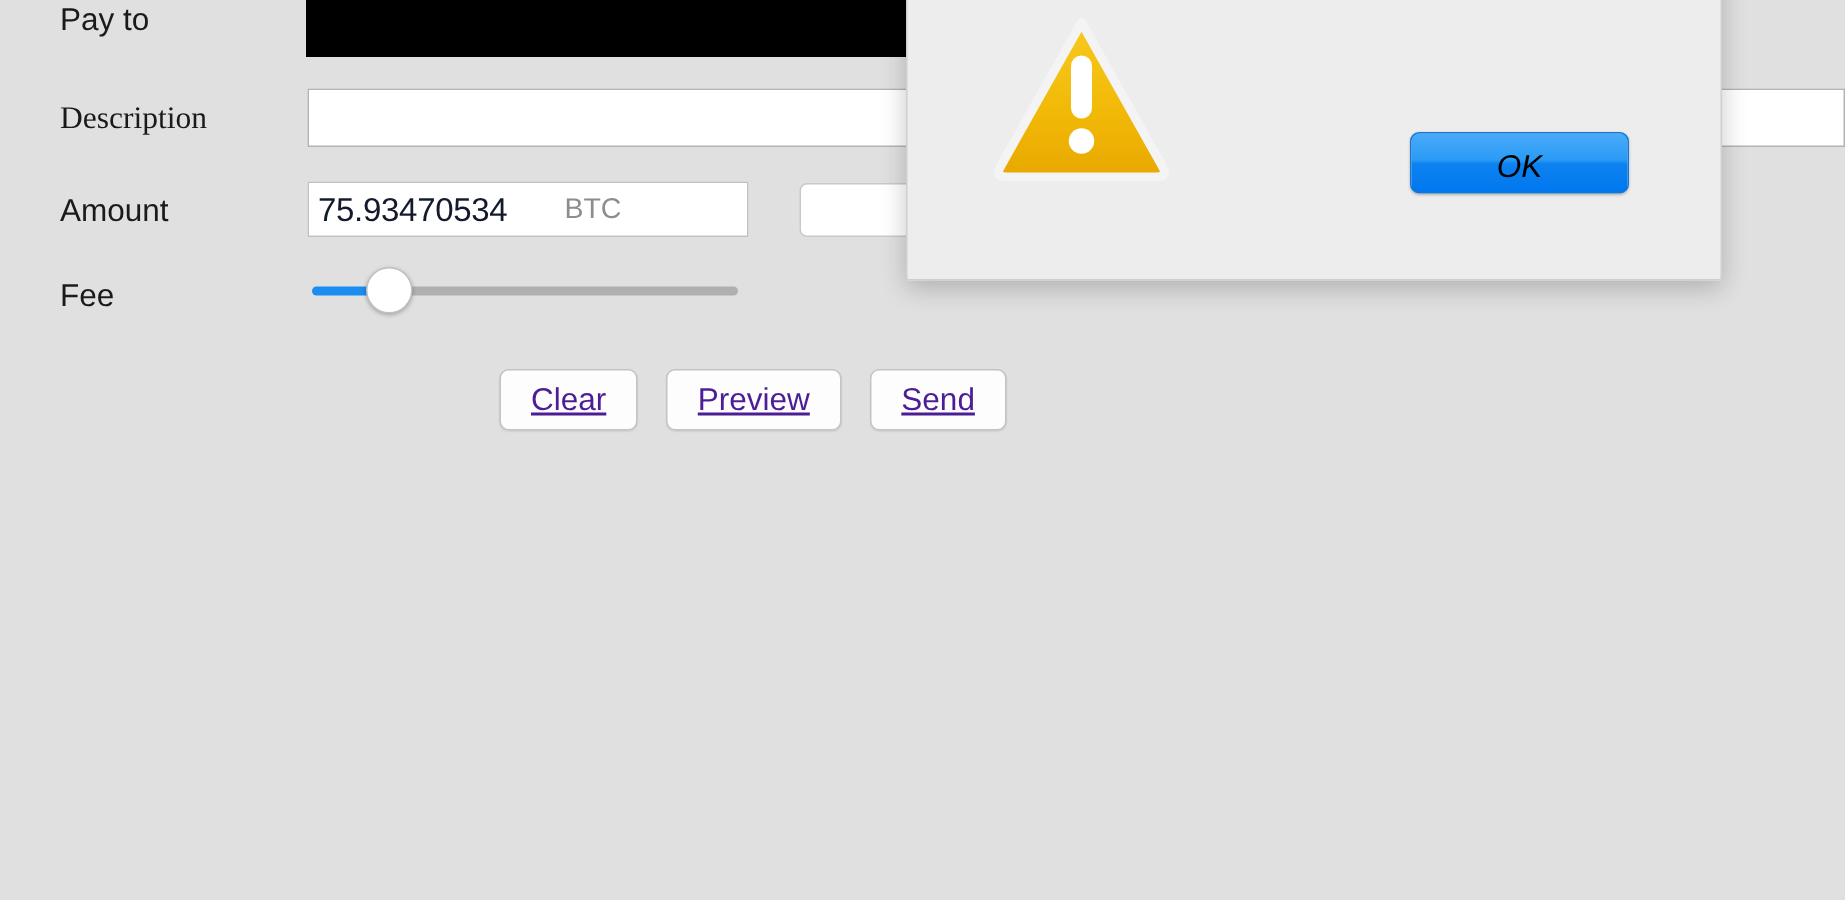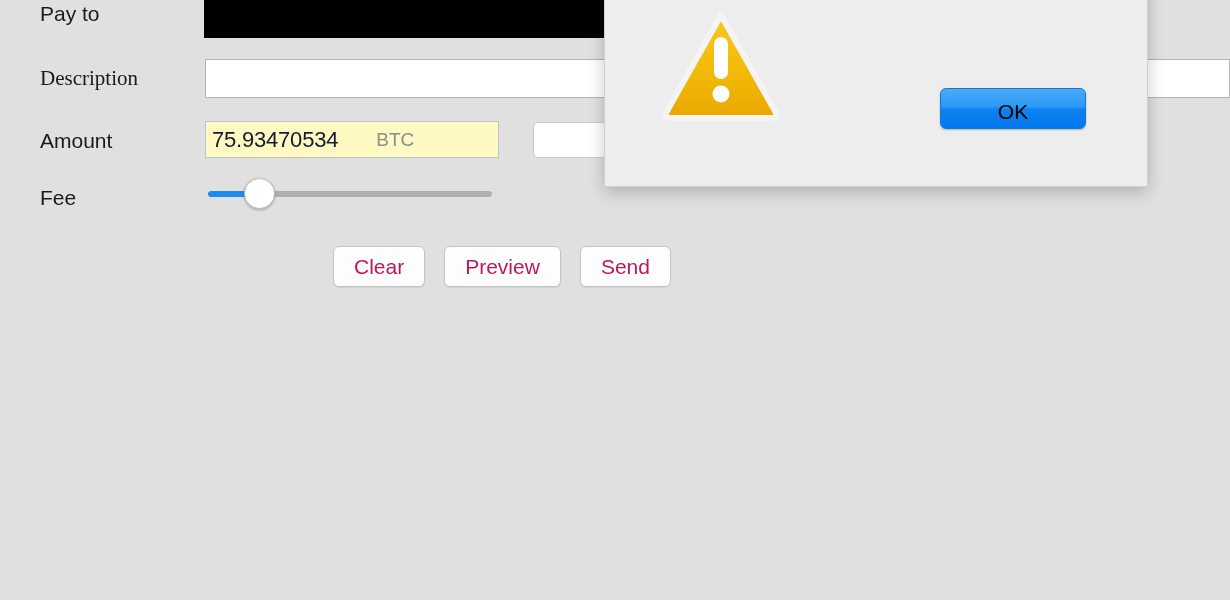--- a/index.html
+++ b/index.html
@@ -59,21 +59,21 @@
     box-sizing: border-box;
   }
 
   
   #amount-field {
     position: absolute;
     left: 205px;
     top: 121px;
     width: 294px;
     height: 37px;
-    background: #fef9c3;
+    background: #ffffff;
     border: 1px solid #c2c2c2;
     box-sizing: border-box;
     display: flex;
     align-items: center;
   }
   #amount-value {
     font-size: 22px;
     color: #141a2e;
     margin-left: 6px;
     letter-spacing: -0.2px;
@@ -146,25 +146,26 @@
     display: flex;
     gap: 19px;
   }
   .action-button {
     height: 41px;
     background: #fdfdfd;
     border: 1px solid #c4c4c4;
     border-radius: 6px;
     font-family: "Liberation Sans", sans-serif;
     font-size: 21px;
-    color: #be185d;
+    color: #4c1d95;
     padding: 0 20px;
     box-shadow: 0 1px 1px rgba(0,0,0,0.07);
     cursor: pointer;
     line-height: 1;
+    text-decoration: underline;
   }
 
   
   #warning-dialog {
     position: absolute;
     left: 604px;
     top: -62px;
     width: 544px;
     height: 249px;
     background: #ededed;
@@ -190,20 +191,21 @@
     border: 1px solid #1277d6;
     border-radius: 6px;
     background: linear-gradient(180deg, #4aaaf7 0%, #2a9bf6 45%, #0d82f0 52%, #0077ee 100%);
     font-family: "Liberation Sans", sans-serif;
     font-size: 21px;
     color: #000000;
     box-shadow: 0 1px 2px rgba(0,0,0,0.25);
     cursor: pointer;
     line-height: 1;
     padding: 12px;
+    font-style: italic;
   }
 </style>
 </head>
 <body>
 
 <div id="send-form">
 
   <div class="field-label" id="label-payto">Pay to</div>
 
   <div id="payto-field"></div>

